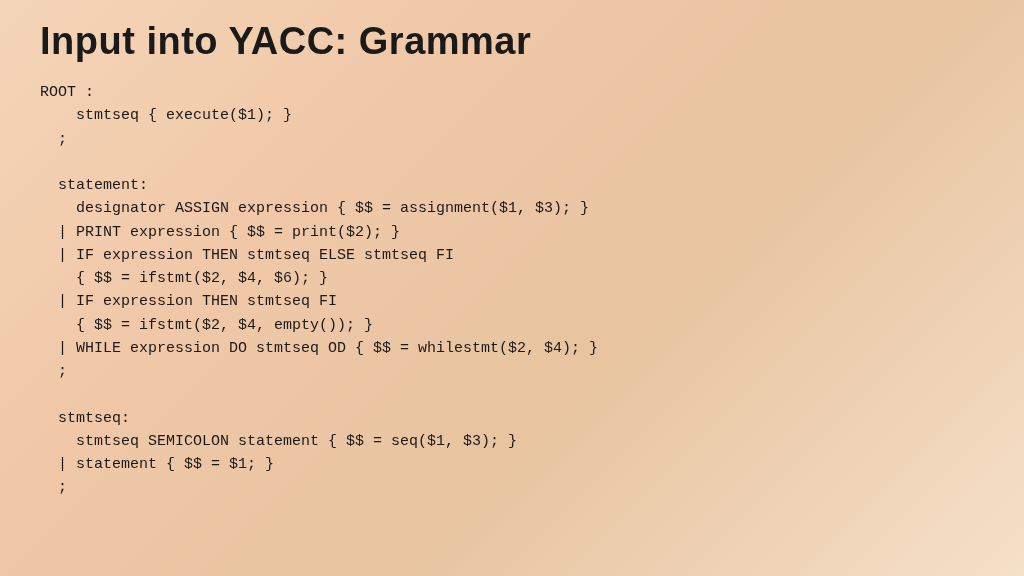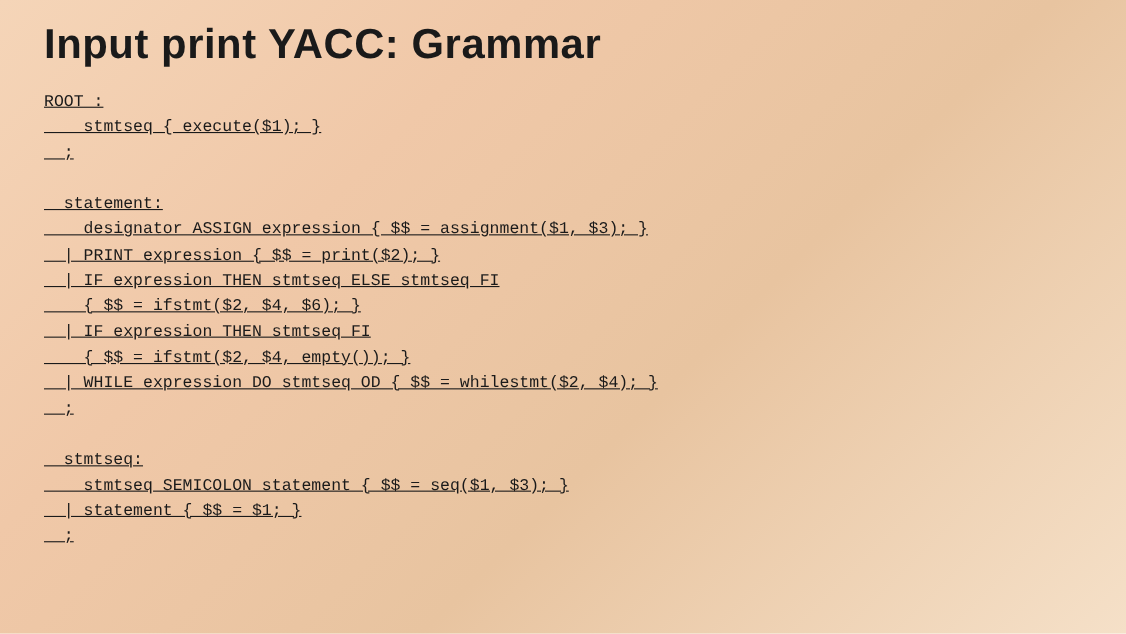--- a/index.html
+++ b/index.html
@@ -29,27 +29,26 @@
       margin-bottom: 18px;
       letter-spacing: 0.5px;
     }
 
     .code-block {
       font-family: 'Courier New', Courier, monospace;
       font-size: 15px;
       color: #1a1a1a;
       line-height: 1.55;
       white-space: pre;
-      text-decoration: underline;
     }
   </style>
 </head>
 <body>
 
-<h1 class="title">Input print YACC:  Grammar</h1>
+<h1 class="title">Input into YACC:  Grammar</h1>
 
 <div class="code-block">ROOT :
     stmtseq { execute($1); }
   ;
 
   statement:
     designator ASSIGN expression { $$ = assignment($1, $3); }
   | PRINT expression { $$ = print($2); }
   | IF expression THEN stmtseq ELSE stmtseq FI
     { $$ = ifstmt($2, $4, $6); }

